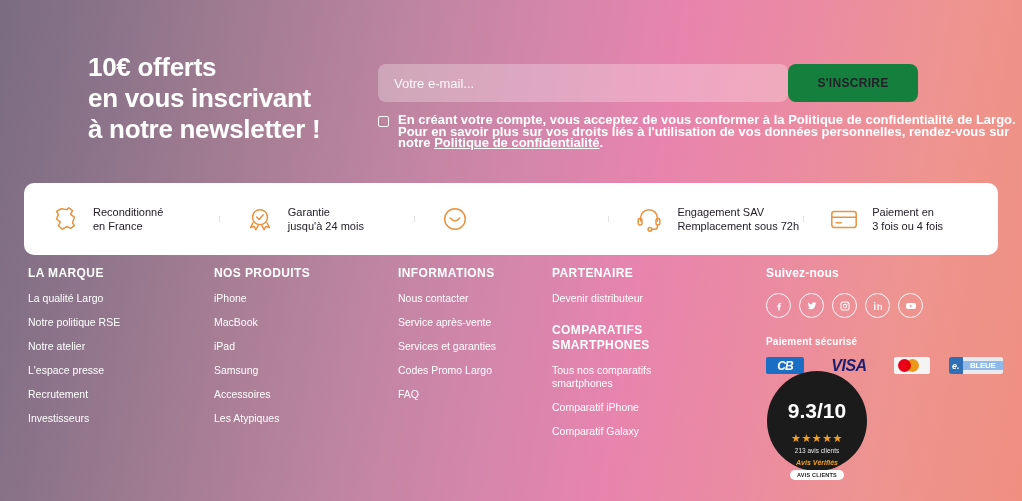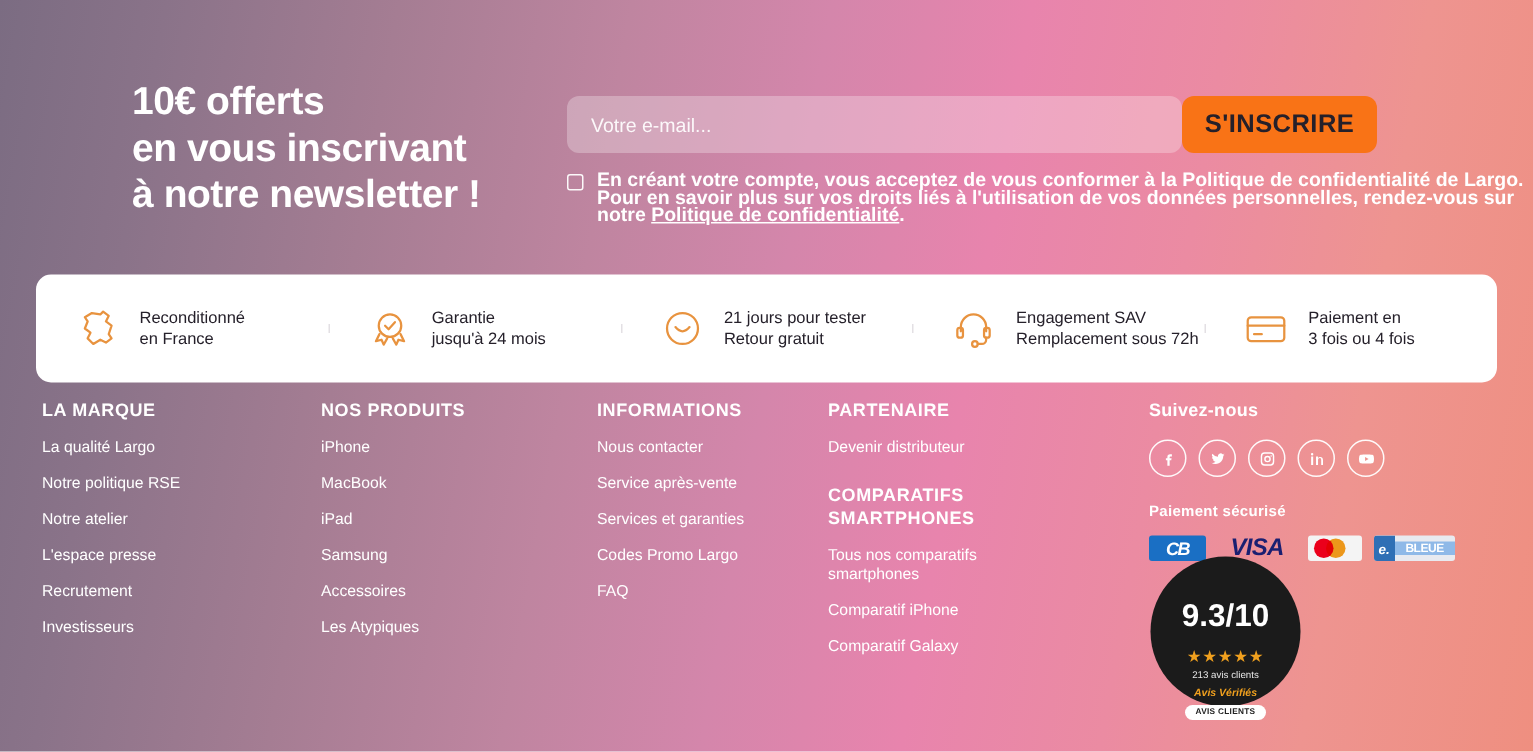--- a/index.html
+++ b/index.html
@@ -32,22 +32,22 @@
   .email-input {
     position:absolute; left:0; top:0; width:410px; height:38px;
     border:none; border-radius:8px;
     background:rgba(255,255,255,0.28);
     color:#fff; font-size:13px; font-family:"Liberation Sans",sans-serif;
     padding:0 16px;
   }
   .email-input::placeholder { color:rgba(255,255,255,0.92); }
   .subscribe-btn {
     position:absolute; left:410px; top:0; width:130px; height:38px;
-    background:#f97316; border:none; border-radius:8px;
-    color:#25202a; font-size:17px; font-weight:bold; letter-spacing:0.3px;
+    background:#15803d; border:none; border-radius:8px;
+    color:#25202a; font-size:12px; font-weight:bold; letter-spacing:0.3px;
     font-family:"Liberation Sans",sans-serif; cursor:pointer;
   }
   .consent { position:absolute; left:378px; top:114px; display:flex; gap:9px; align-items:flex-start; }
   .consent-box {
     width:11px; height:11px; margin-top:2px; flex:0 0 auto;
     border:1.3px solid rgba(255,255,255,0.95); border-radius:2px; background:transparent;
     cursor:pointer;
   }
   .consent-text { font-size:13px; line-height:11.5px; color:#fff; font-weight:bold; }
   .consent-text a { color:#fff; text-decoration:underline; }
@@ -88,21 +88,21 @@
   .follow-title { font-size:12px; font-weight:bold; color:#fff; letter-spacing:0.2px; }
   .social-row { display:flex; gap:8px; margin-top:13px; }
   .social-icon {
     width:25px; height:25px; border-radius:50%;
     border:1.2px solid rgba(255,255,255,0.95);
     display:flex; align-items:center; justify-content:center;
     color:#fff; cursor:pointer;
   }
   .social-icon svg { width:12px; height:12px; display:block; fill:#fff; }
   .pay-title { font-size:10px; font-weight:bold; color:#fff; margin-top:18px; letter-spacing:0.2px; }
-  .pay-row { display:flex; gap:8px; align-items:center; margin-top:10px; }
+  .pay-row { display:flex; gap:19px; align-items:center; margin-top:10px; }
   .pay-logo { height:17px; border-radius:2px; display:flex; align-items:center; justify-content:center; }
   .pay-cb   { width:38px; background:#1a6fc4; color:#fff; font-size:12px; font-weight:bold; letter-spacing:-1px; font-style:italic; }
   .pay-visa { width:52px; color:#1a1f71; background:transparent; font-size:16px; font-weight:bold; font-style:italic; letter-spacing:-0.5px; }
   .pay-mc   { width:36px; position:relative; background:#f4f4f4; }
   .pay-mc .c1,.pay-mc .c2 { position:absolute; top:2px; width:13px; height:13px; border-radius:50%; }
   .pay-mc .c1 { left:4px; background:#eb001b; }
   .pay-mc .c2 { left:12px; background:#f79e1b; mix-blend-mode:multiply; }
   .pay-ecb  { width:54px; background:#e8eaf0; display:flex; overflow:hidden; }
   .pay-ecb .ej { background:#2f6fb5; color:#fff; font-size:9px; font-weight:bold; padding:0 3px; height:100%; display:flex; align-items:center; font-style:italic; }
   .pay-ecb .bl { background:#8fb9e8; color:#fff; font-size:8px; font-weight:bold; flex:1; display:flex; align-items:center; justify-content:center; letter-spacing:-0.3px; }
@@ -176,24 +176,20 @@
     </div>
   </div>
 
   <div class="badge">
     <span class="badge-icon">
       <svg viewBox="0 0 32 32" fill="none" stroke="currentColor" stroke-width="1.6" stroke-linecap="round">
         <circle cx="16" cy="16" r="11"></circle>
         <path d="M11 15 Q16 21 21 15"></path>
       </svg>
     </span>
-    <div class="badge-text">
-      <span>21 jours pour tester</span><br>
-      <span>Retour gratuit</span>
-    </div>
   </div>
 
   <div class="badge">
     <span class="badge-icon">
       <svg viewBox="0 0 32 32" fill="none" stroke="currentColor" stroke-width="1.6" stroke-linecap="round" stroke-linejoin="round">
         <path d="M7 18 V15 a9 9 0 0 1 18 0 v3"></path>
         <rect x="4.5" y="15.5" width="4" height="7" rx="1.6"></rect>
         <rect x="23.5" y="15.5" width="4" height="7" rx="1.6"></rect>
         <path d="M25 22.5 v1.5 a3 3 0 0 1 -3 3 h-3"></path>
         <circle cx="17" cy="27" r="2"></circle>

